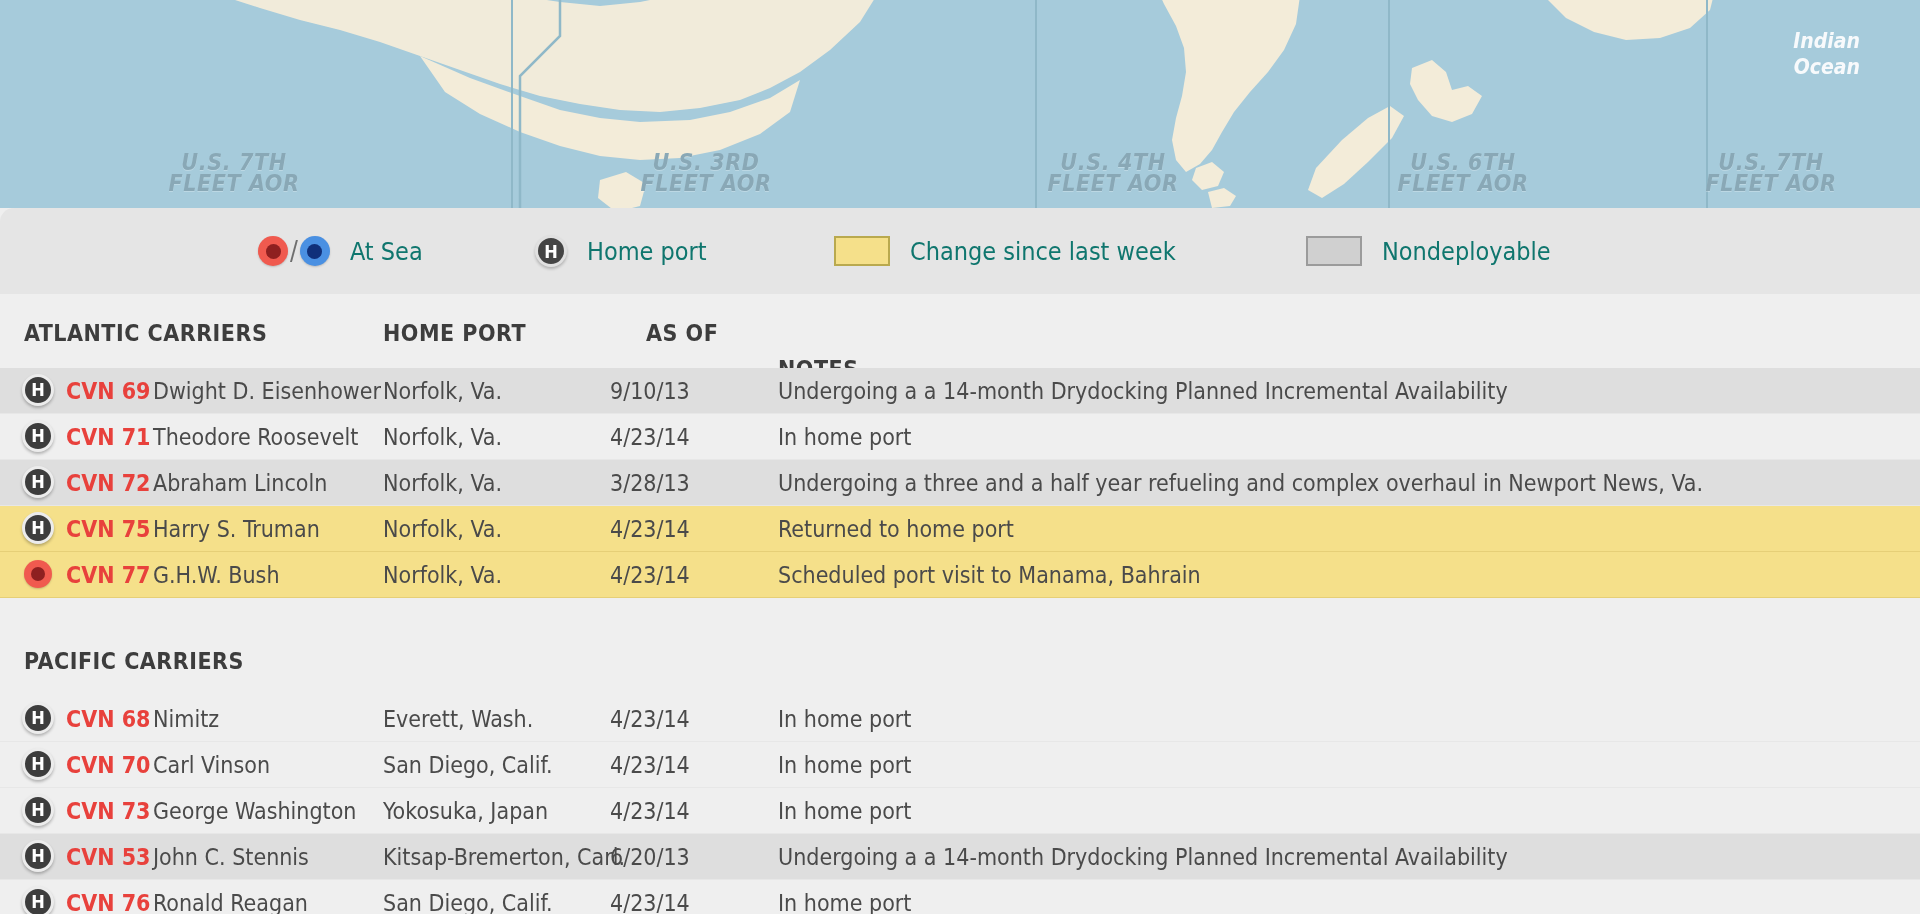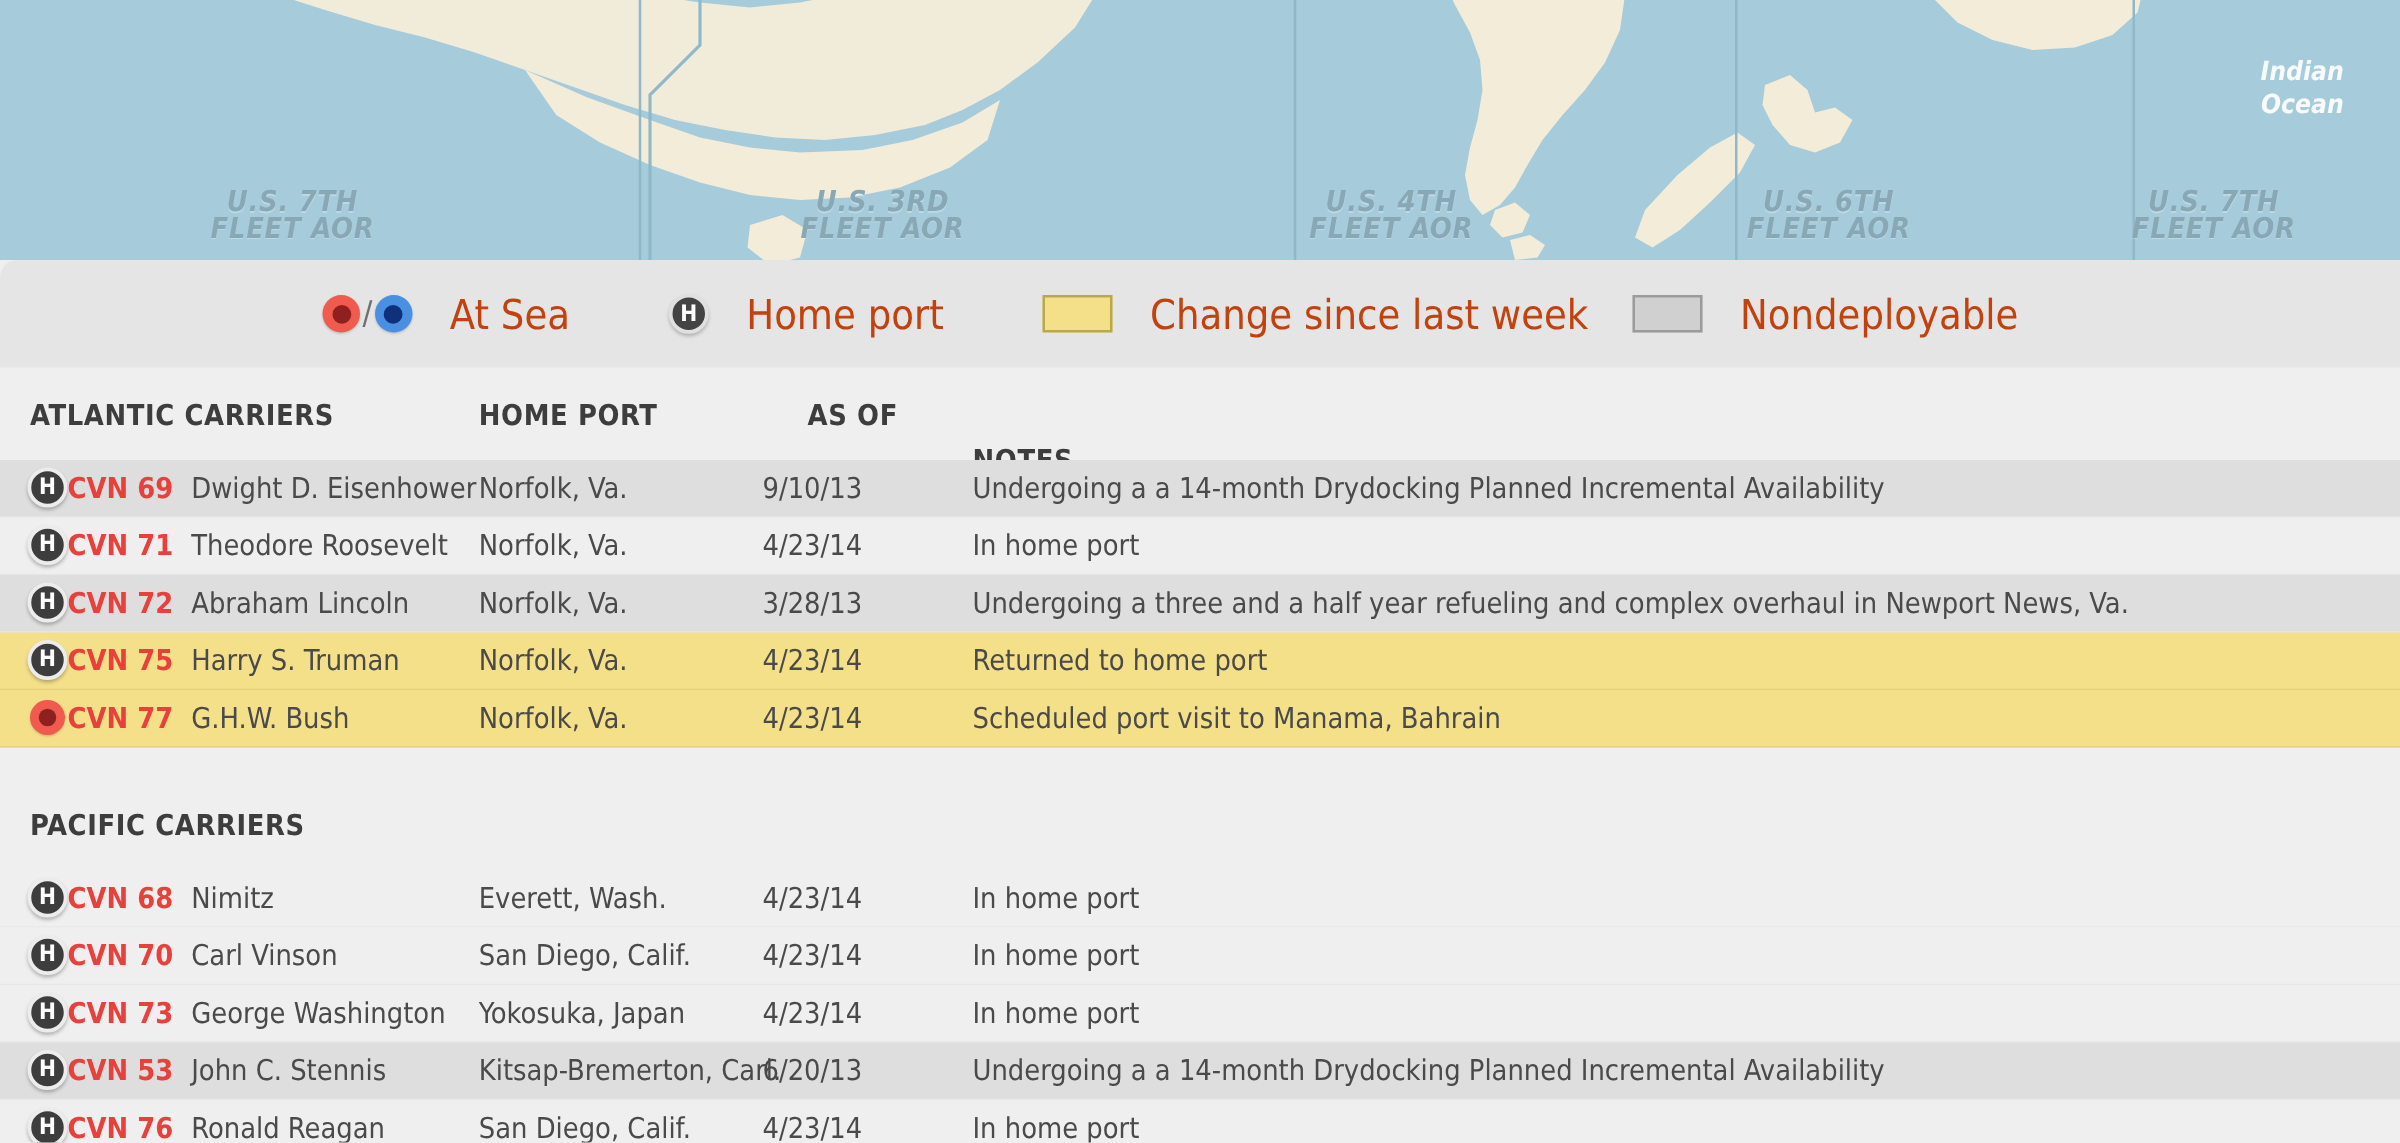--- a/index.html
+++ b/index.html
@@ -39,21 +39,21 @@
   .legend {
     position:absolute; left:0; top:208px; width:1920px; height:86px;
     background:#e5e5e5;
     border-top-left-radius:14px;
     border-top-right-radius:0;
     display:flex; align-items:center;
   }
   .legend-item { display:flex; align-items:center; position:absolute; }
   .legend-label {
     font-family:"DejaVu Sans Condensed","Liberation Sans", sans-serif;
-    font-size:33px; color:#c2410c; margin-left:30px; white-space:nowrap;
+    font-size:25px; color:#0f766e; margin-left:20px; white-space:nowrap;
   }
   .dot-pair { display:flex; align-items:center; }
   .dot {
     width:30px; height:30px; border-radius:50%;
     background:#f05a4f;
     display:flex; align-items:center; justify-content:center;
     box-shadow:0 1px 2px rgba(0,0,0,0.18);
   }
   .dot.blue { background:#4a90e2; }
   .dot i {
@@ -94,21 +94,21 @@
   .row.alt   { background:#dedede; }
   .row.plain { background:#efefef; }
   .row.hl    { background:#f5e08a; border-bottom-color:#e6cf77; }
 
   .cell {
     position:absolute; top:50%; transform:translateY(-50%);
     font-family:"DejaVu Sans Condensed","Liberation Sans", sans-serif;
     font-size:23px; color:#4a4a4a; white-space:nowrap;
   }
   .c-status { left:22px; width:34px; height:34px; }
-  .c-cvn    { left:54px; color:#e8413c; font-weight:bold; }
+  .c-cvn    { left:66px; color:#e8413c; font-weight:bold; }
   .c-name   { left:153px; }
   .c-port   { left:383px; }
   .c-asof   { left:610px; }
   .c-notes  { left:778px; }
 
   .st-home {
     width:32px; height:32px; border-radius:50%;
     background:#3d3d3d; border:3px solid #ececec;
     display:flex; align-items:center; justify-content:center;
     color:#fff; font-weight:bold; font-size:18px;
@@ -161,21 +161,21 @@
 FLEET AOR</div>
     <div class="aor-label" style="left:706px; top:152px;">U.S. 3RD
 FLEET AOR</div>
     <div class="aor-label" style="left:1113px; top:152px;">U.S. 4TH
 FLEET AOR</div>
     <div class="aor-label" style="left:1463px; top:152px;">U.S. 6TH
 FLEET AOR</div>
     <div class="aor-label" style="left:1771px; top:152px;">U.S. 7TH
 FLEET AOR</div>
 
-    <div class="ocean-label" style="right:45px; top:28px;margin-top:16px;">Indian
+    <div class="ocean-label" style="right:60px; top:28px;">Indian
 Ocean</div>
   </div>
 
   <div class="legend">
 
     <div class="legend-item" style="left:258px;">
       <div class="dot-pair">
         <span class="dot">
             <i></i>
           </span>

